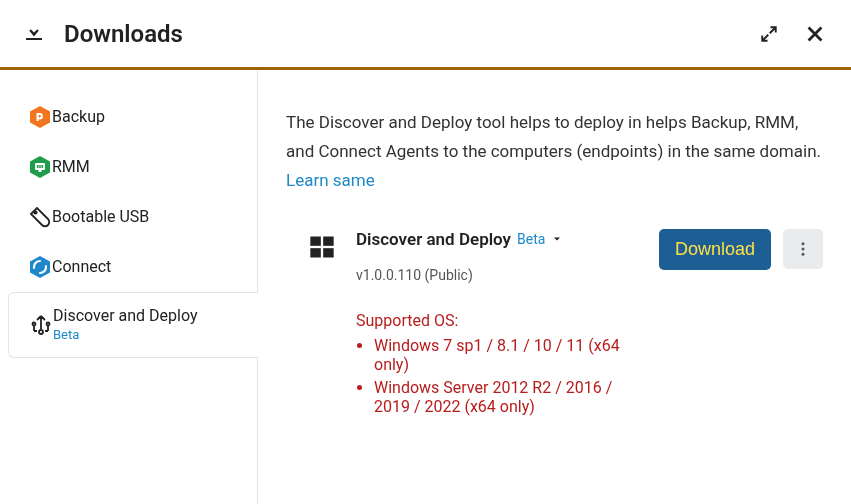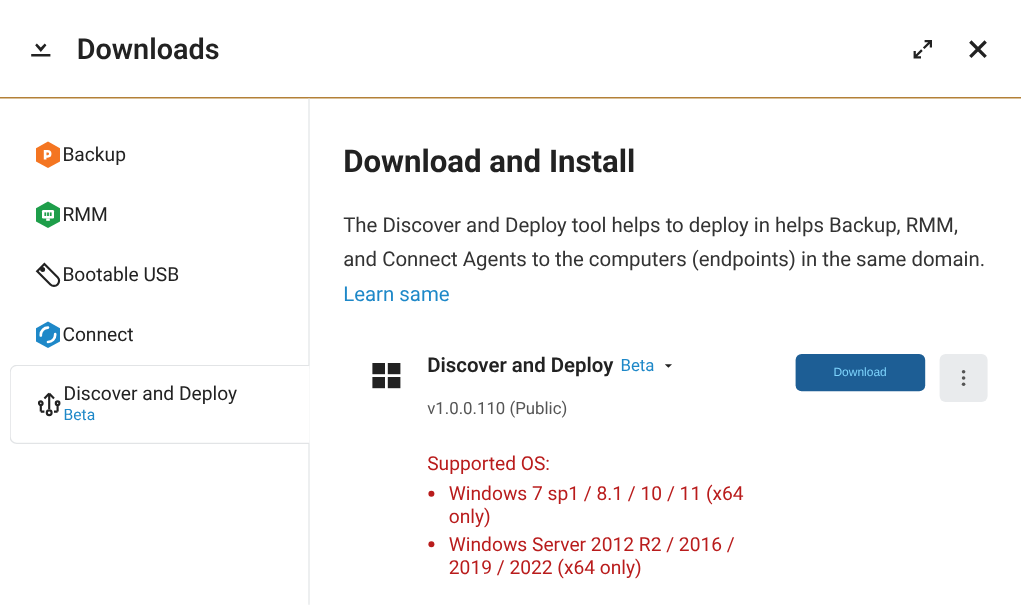--- a/index.html
+++ b/index.html
@@ -8,22 +8,22 @@
       background: #fff;
       color: #222;
       width: 851px;
       height: 504px;
       overflow: hidden;
     }
     .header {
       display: flex;
       align-items: center;
       padding: 18px 22px;
-      border-bottom: 1px solid #a16207;
-      height: 82px;
+      border-bottom: 3px solid #a16207;
+      height: 70px;
     }
     .header .title {
       font-size: 24px;
       font-weight: 600;
       margin-left: 18px;
       flex: 1;
     }
     .header .icon-btn {
       width: 28px;
       height: 28px;
@@ -129,25 +129,25 @@
       color: #555;
       margin-top: 18px;
     }
     .actions {
       display: flex;
       gap: 12px;
       align-items: flex-start;
     }
     .btn-download {
       background: #1d5e95;
-      color: #7dd3fc;
+      color: #fde047;
       border: none;
       border-radius: 5px;
-      padding: 10px 32px;
-      font-size: 10px;
+      padding: 10px 16px;
+      font-size: 18px;
       cursor: pointer;
     }
     .btn-more {
       background: #e9ebed;
       border: none;
       border-radius: 5px;
       width: 40px;
       height: 40px;
       cursor: pointer;
       display: flex;
@@ -262,21 +262,20 @@
       </span>
       <div class="text-wrap">
         <span class="label">Discover and Deploy</span>
         <span class="badge">Beta</span>
       </div>
     </div>
 
   </div>
 
   <div class="main">
-    <h1>Download and Install</h1>
     <p class="desc">
       <span>The Discover and Deploy tool helps to deploy in helps Backup, RMM, and Connect Agents to the computers (endpoints) in the same domain. </span><span class="link">Learn same</span>
     </p>
 
     <div class="product">
       <span class="os-icon">
         <svg width="28" height="28" viewBox="0 0 24 24" fill="#222">
             <rect x="2" y="3" width="9" height="8"></rect>
             <rect x="13" y="3" width="9" height="8"></rect>
             <rect x="2" y="13" width="9" height="8"></rect>

